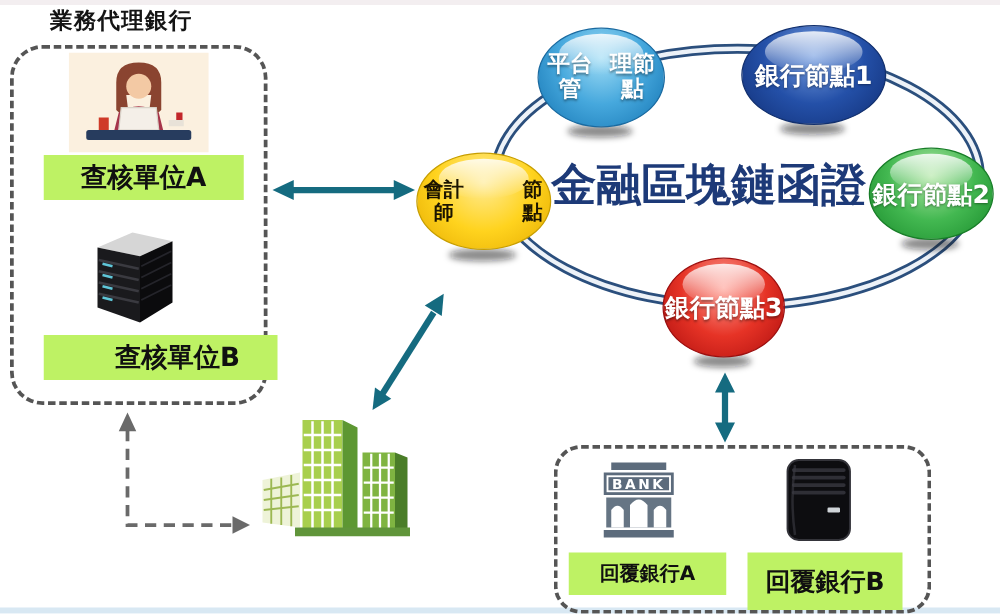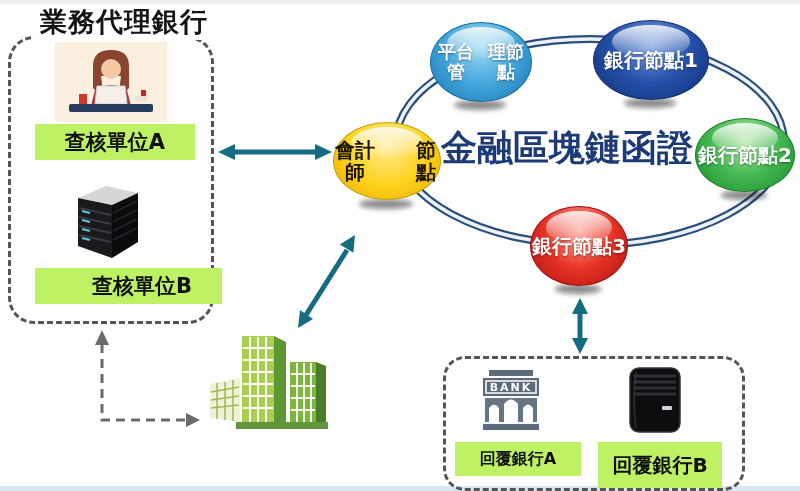--- a/index.html
+++ b/index.html
@@ -14,21 +14,21 @@
   svg{display:block;}
   #decor{position:absolute;left:0;top:0;z-index:1;}
 
   
   .dash-box{position:absolute;border:3px dashed #555;border-radius:26px;background:transparent;z-index:0;}
   #agency-box{left:8px;top:36px;width:200px;height:282px;}
   #reply-box{left:443px;top:356px;width:296px;height:129px;border-radius:22px;}
 
   .box-title{
     position:absolute;left:34px;top:4px;z-index:3;background:#fff;padding:0 6px;
-    font-size:27px;font-weight:bold;color:#141414;letter-spacing:1px;white-space:nowrap;
+    font-size:18px;font-weight:bold;color:#141414;letter-spacing:1px;white-space:nowrap;
   }
 
   
   .chip{
     position:absolute;z-index:2;background:#bef264;color:#101010;font-weight:bold;
     display:flex;align-items:center;justify-content:center;white-space:nowrap;
   }
   #chip-unit-a{left:35px;top:124px;width:160px;height:36px;font-size:21px;}
   #chip-unit-b{left:35px;top:268px;width:160px;height:36px;font-size:21px;padding-left:27px;}
   #chip-enterprise{left:214px;top:438px;width:116px;height:33px;font-size:20px;}
@@ -58,21 +58,21 @@
     border:1px solid #1a6aa0;}
   #node-bank1{left:593px;top:20px;width:114px;height:78px;font-size:20px;
     background:radial-gradient(ellipse at 50% 30%,#7ba2e2 0%,#2450a8 50%,#102e74 100%);
     border:1px solid #12306e;}
   #node-bank2{left:695px;top:118px;width:98px;height:72px;font-size:20px;
     background:radial-gradient(ellipse at 50% 30%,#b4e8a8 0%,#43b851 50%,#188a2a 100%);
     border:1px solid #187d28;}
   #node-bank3{left:530px;top:206px;width:96px;height:78px;font-size:20px;
     background:radial-gradient(ellipse at 50% 30%,#ffa49a 0%,#e63326 50%,#ac0d0d 100%);
     border:1px solid #9c0f0f;}
-  #node-accountant{left:333px;top:122px;width:106px;height:76px;font-size:20px;color:#1c1500;
+  #node-accountant{left:333px;top:122px;width:106px;height:76px;font-size:16px;color:#1c1500;
     background:radial-gradient(ellipse at 50% 30%,#ffeb96 0%,#ffd31e 52%,#e5ab00 100%);
     border:1px solid #c79e00;gap:36px;}
 
   #ring-title{
     position:absolute;left:441px;top:124px;z-index:2;font-size:36px;font-weight:700;
     color:#1d3a78;letter-spacing:0px;white-space:nowrap;
     text-shadow:0 0 3px #fff,0 0 3px #fff;
     text-align:right;
   }
 </style>

